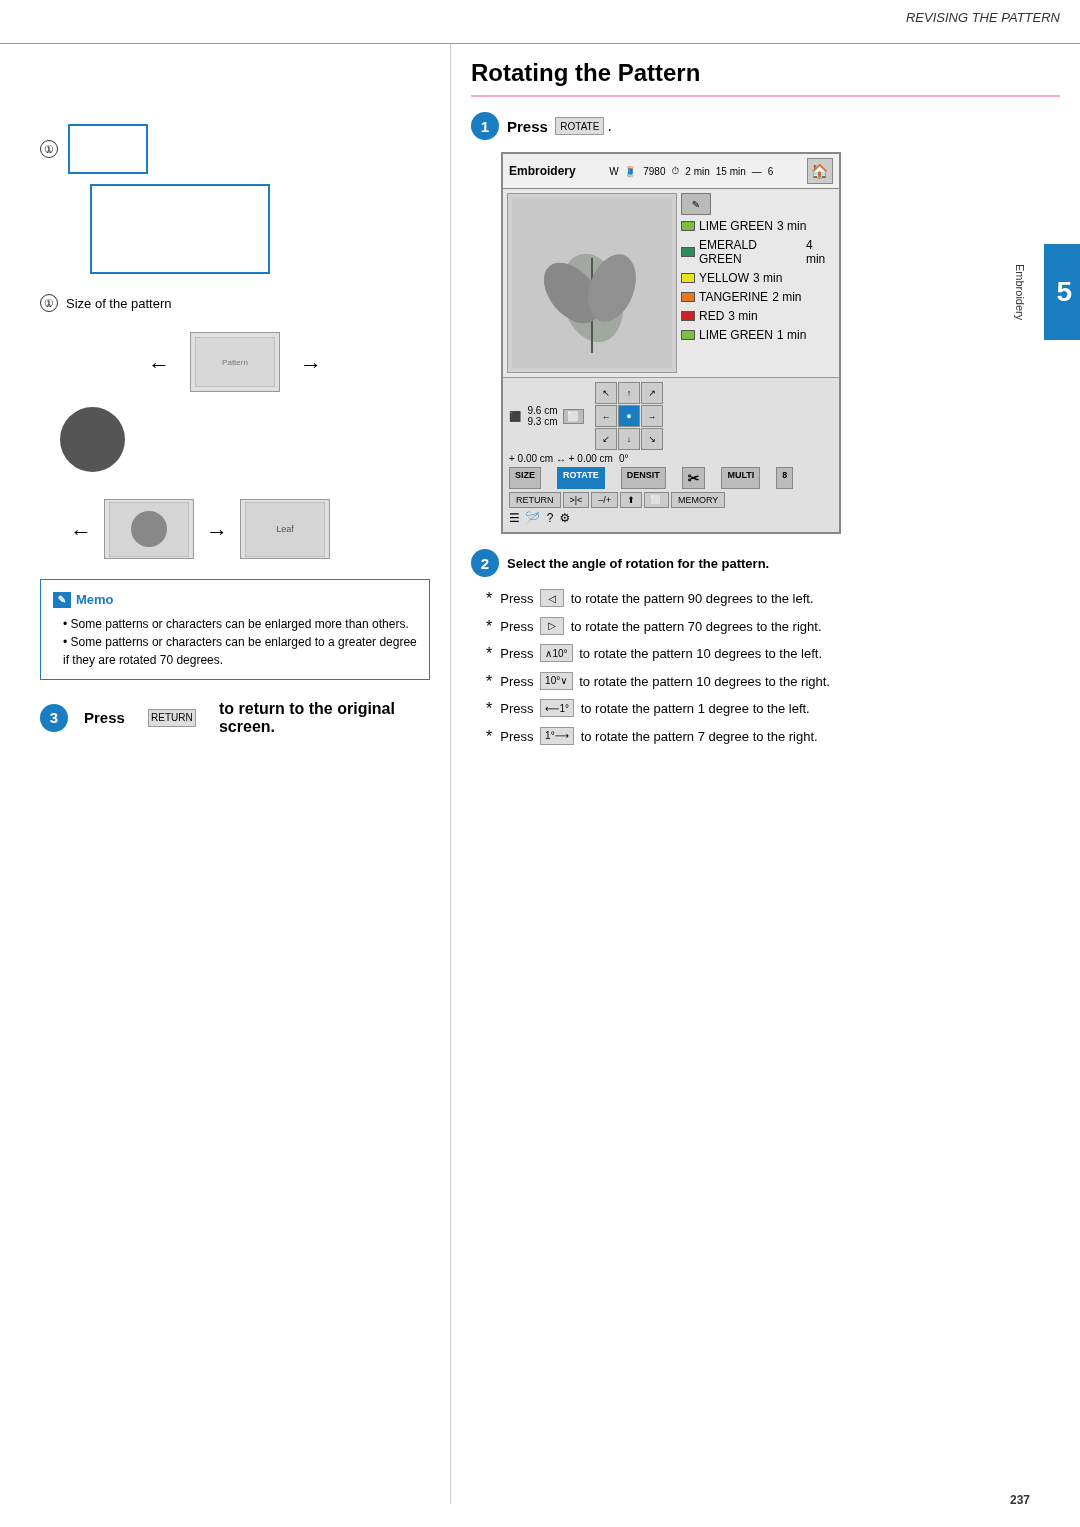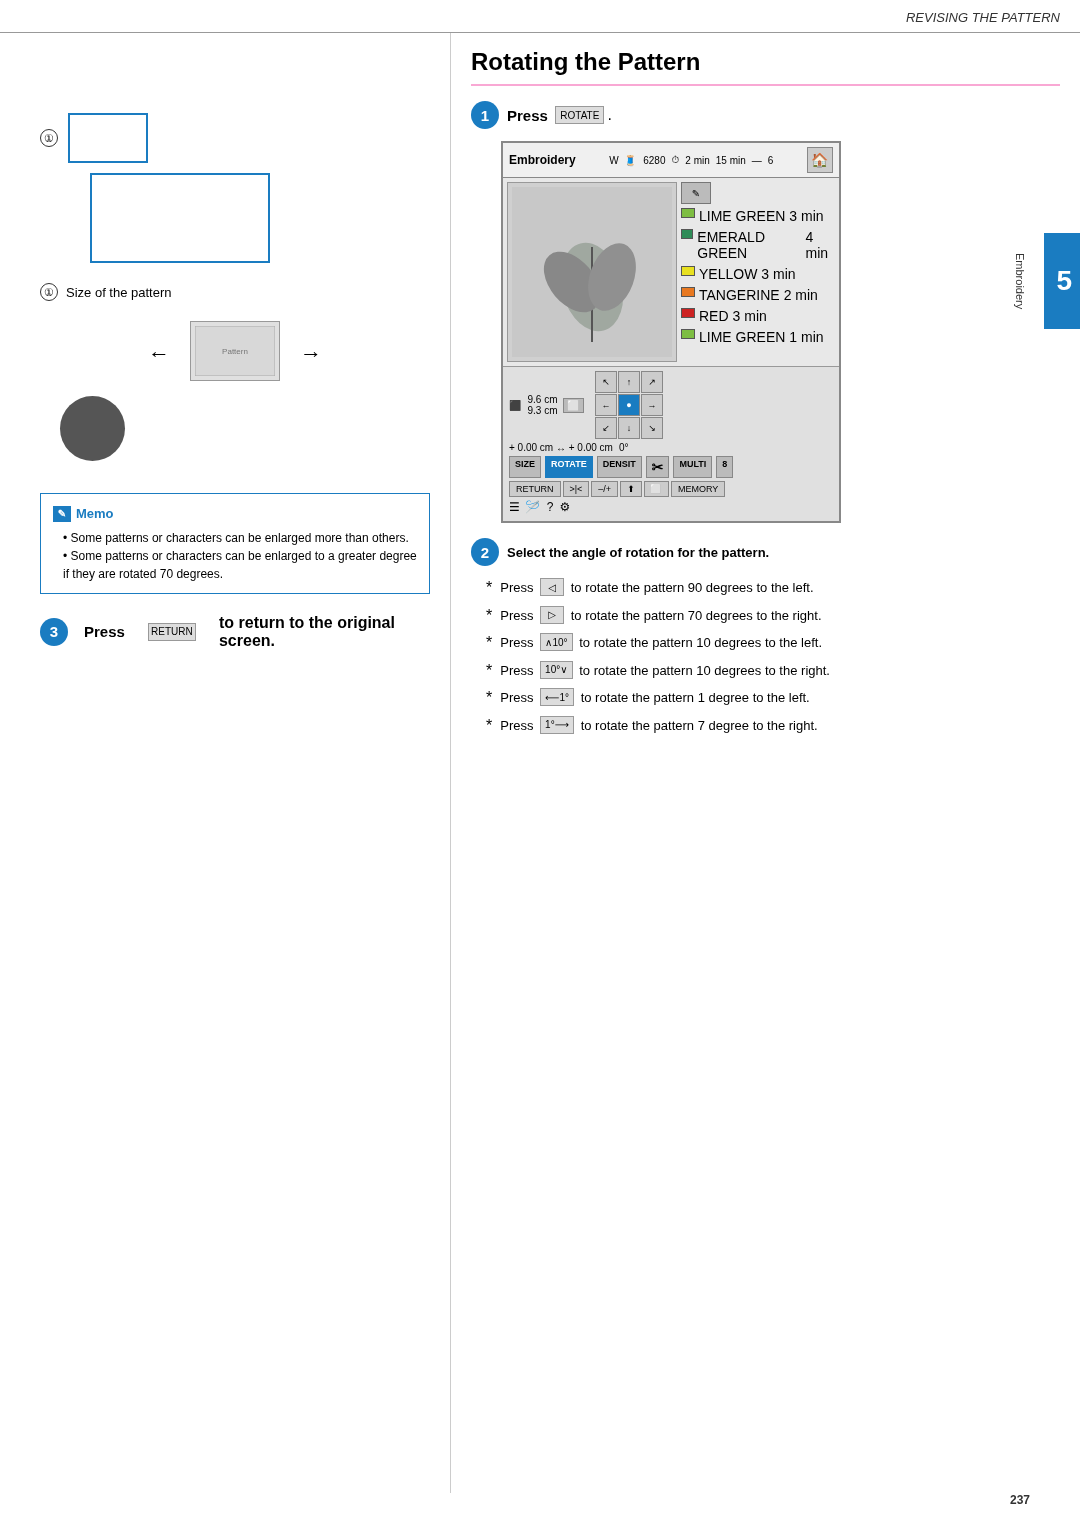--- a/index.html
+++ b/index.html
@@ -8,21 +8,21 @@
       background: #fff;
       width: 1080px;
       min-height: 1527px;
       position: relative;
       overflow-x: hidden;
     }
 
     
     .page-header {
       text-align: right;
-      padding: 10px 20px 7px 20px;
+      padding: 10px 20px 18px 20px;
       border-bottom: 1px solid #999;
       font-style: italic;
       font-size: 13px;
       color: #333;
     }
 
     
     .main-layout {
       display: flex;
       width: 100%;
@@ -178,23 +178,23 @@
 
     .emb-right-panel {
       flex: 1;
       display: flex;
       flex-direction: column;
       gap: 3px;
     }
 
     .emb-color-row {
       display: flex;
-      align-items: flex-start;
+      align-items: center;
       gap: 4px;
-      font-size: 14px;
+      font-size: 12px;
       padding: 1px 0;
     }
 
     .emb-color-swatch {
       width: 14px;
       height: 10px;
       border: 1px solid #555;
     }
 
     .emb-edit-btn {
@@ -227,21 +227,21 @@
       border: 1px solid #888;
       height: 22px;
       display: flex;
       align-items: center;
       justify-content: center;
       font-size: 9px;
     }
 
     .emb-tabs {
       display: flex;
-      gap: 4px;
+      gap: 16px;
       margin-bottom: 3px;
     }
 
     .emb-tab {
       background: #bbb;
       border: 1px solid #888;
       padding: 2px 5px;
       font-size: 9px;
       font-weight: bold;
     }
@@ -480,20 +480,36 @@
           <text x="40" y="28" text-anchor="middle" font-size="8" fill="#777">Pattern</text>
         </svg>
       </div>
       <span class="arrow-right"></span>
     </div>
 
     <div style="margin: 15px 0 15px 20px;">
       <div class="circle-img dark" style="margin-bottom:8px;"></div>
     </div>
 
+    <div class="transform-row">
+      <span class="arrow-left"></span>
+      <div class="thumbnail-img">
+        <svg width="80" height="55" viewBox="0 0 80 55">
+          <rect width="80" height="55" fill="#d5d5d5" stroke="#aaa"></rect>
+          <circle cx="40" cy="27" r="18" fill="#888"></circle>
+        </svg>
+      </div>
+      <span class="arrow-right"></span>
+      <div class="thumbnail-img">
+        <svg width="80" height="55" viewBox="0 0 80 55">
+          <rect width="80" height="55" fill="#d5d5d5" stroke="#aaa"></rect>
+          <text x="40" y="30" text-anchor="middle" font-size="9" fill="#555">Leaf</text>
+        </svg>
+      </div>
+    </div>
 
     <div class="memo-box">
       <div class="memo-title">
         <span class="memo-icon">✎</span>
         <span>Memo</span>
       </div>
       <ul class="bullet-list">
         <li>Some patterns or characters can be enlarged more than others.</li>
         <li>Some patterns or characters can be enlarged to a greater degree if they are rotated 70 degrees.</li>
       </ul>
@@ -522,21 +538,21 @@
       <span>.</span>
     </div>
 
     <div class="embroidery-screen">
 
       <div class="emb-header">
         <span class="emb-header-title">Embroidery</span>
         <div class="emb-stats">
           <span>W</span>
           <span>🧵</span>
-          <span>6280</span>
+          <span>7980</span>
           <span>⏱</span>
           <span>2 min</span>
           <span>15 min</span>
           <span>—</span>
           <span>6</span>
         </div>
         <div class="emb-home-btn">🏠</div>
       </div>
 
       <div class="emb-body">

